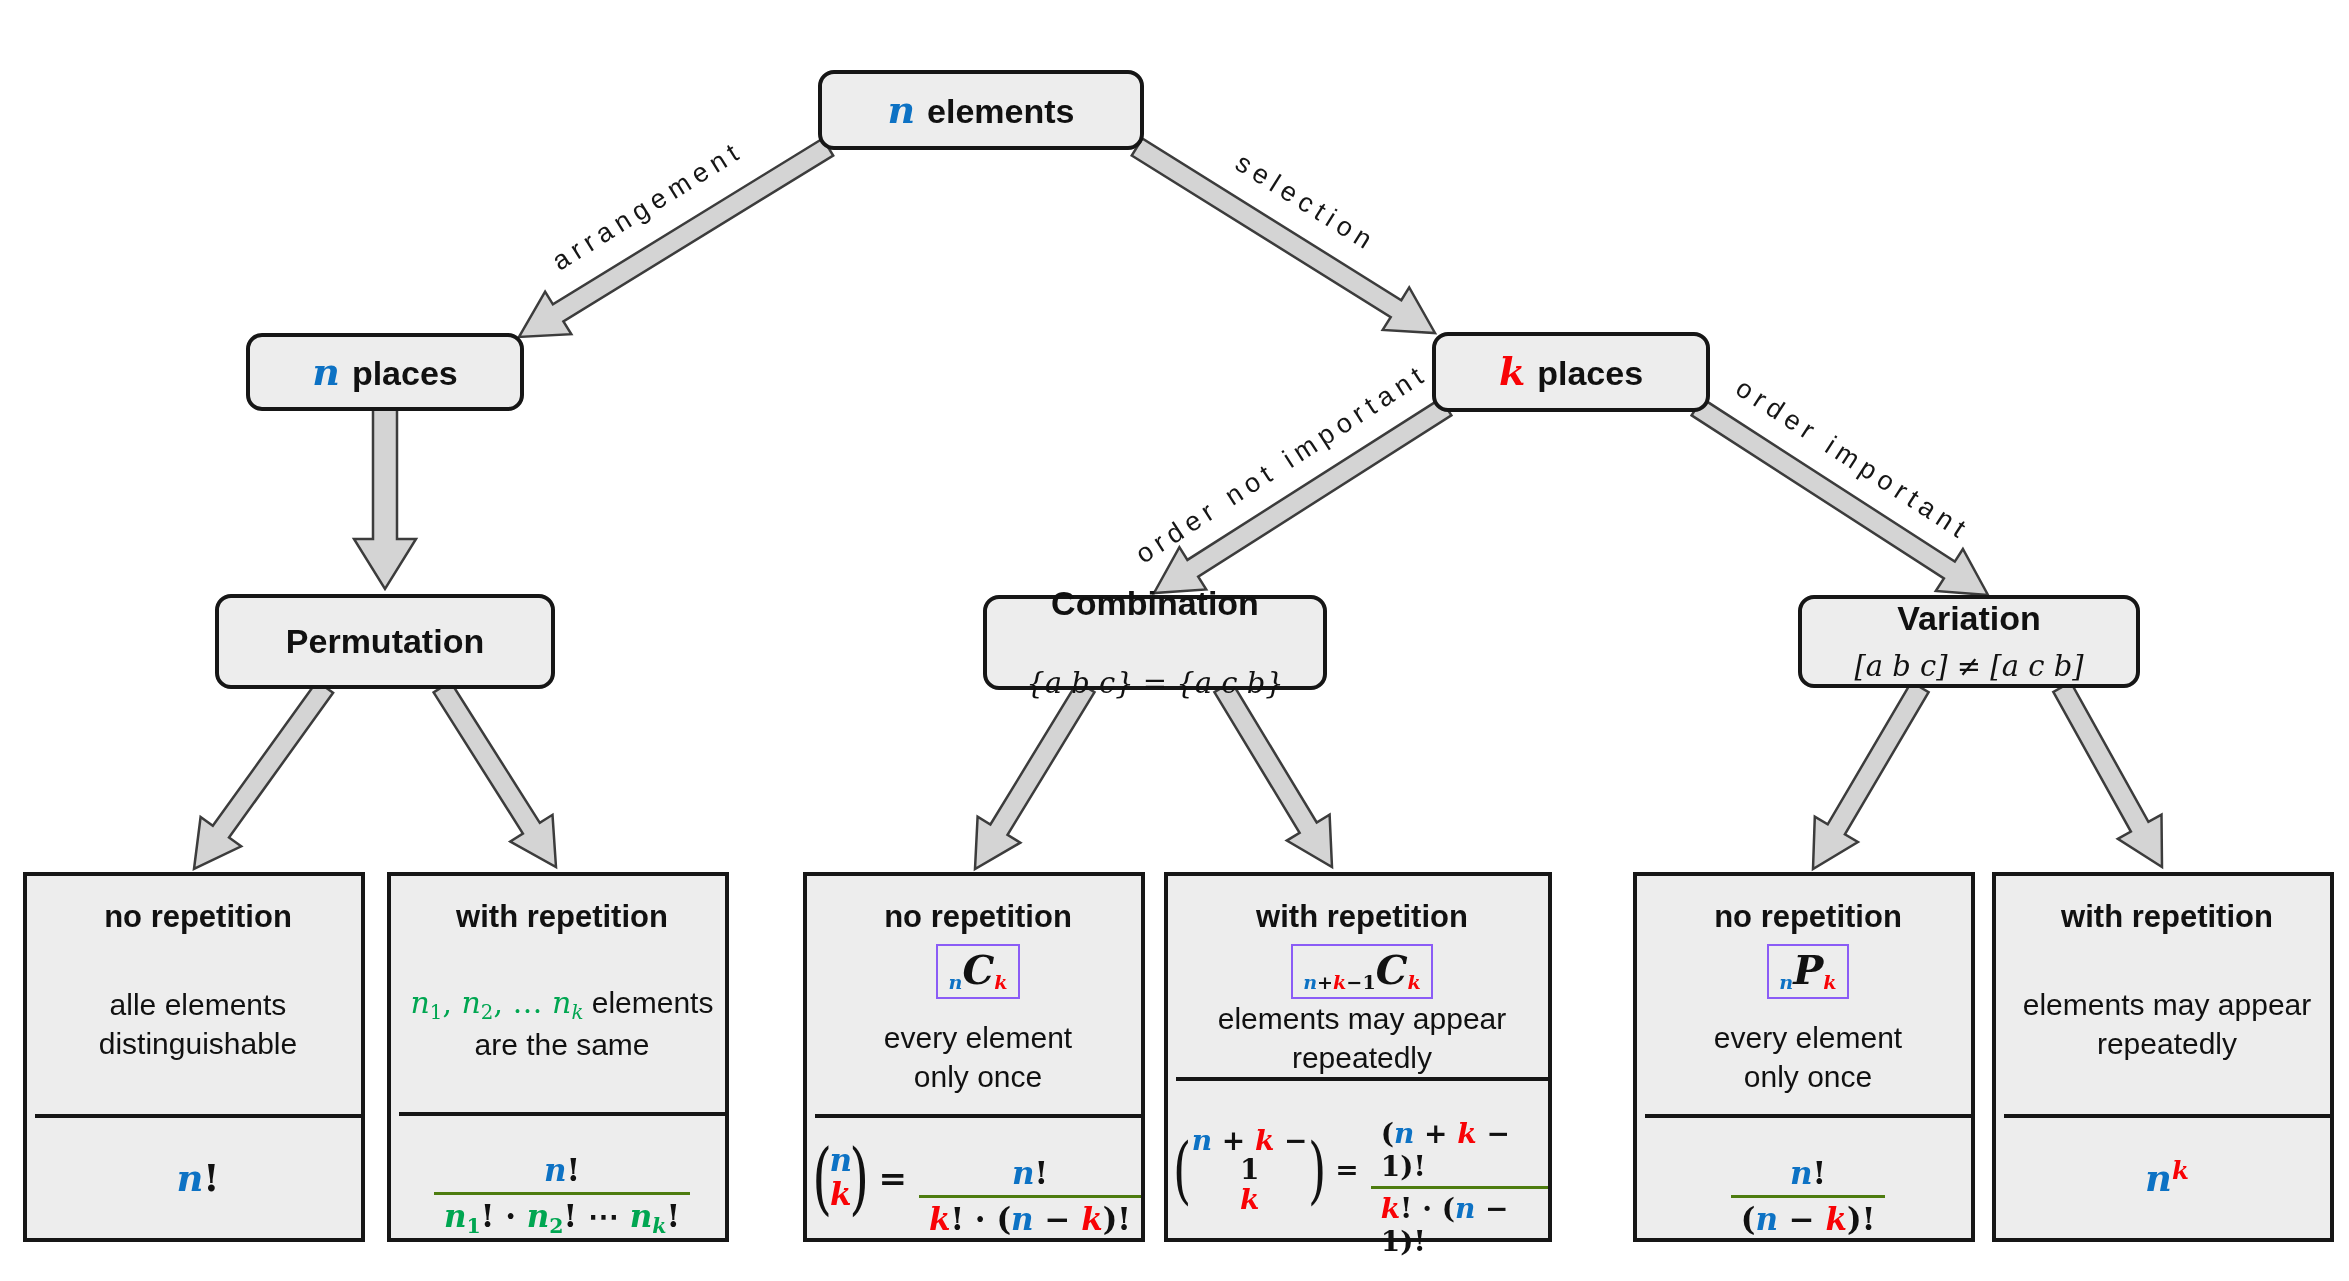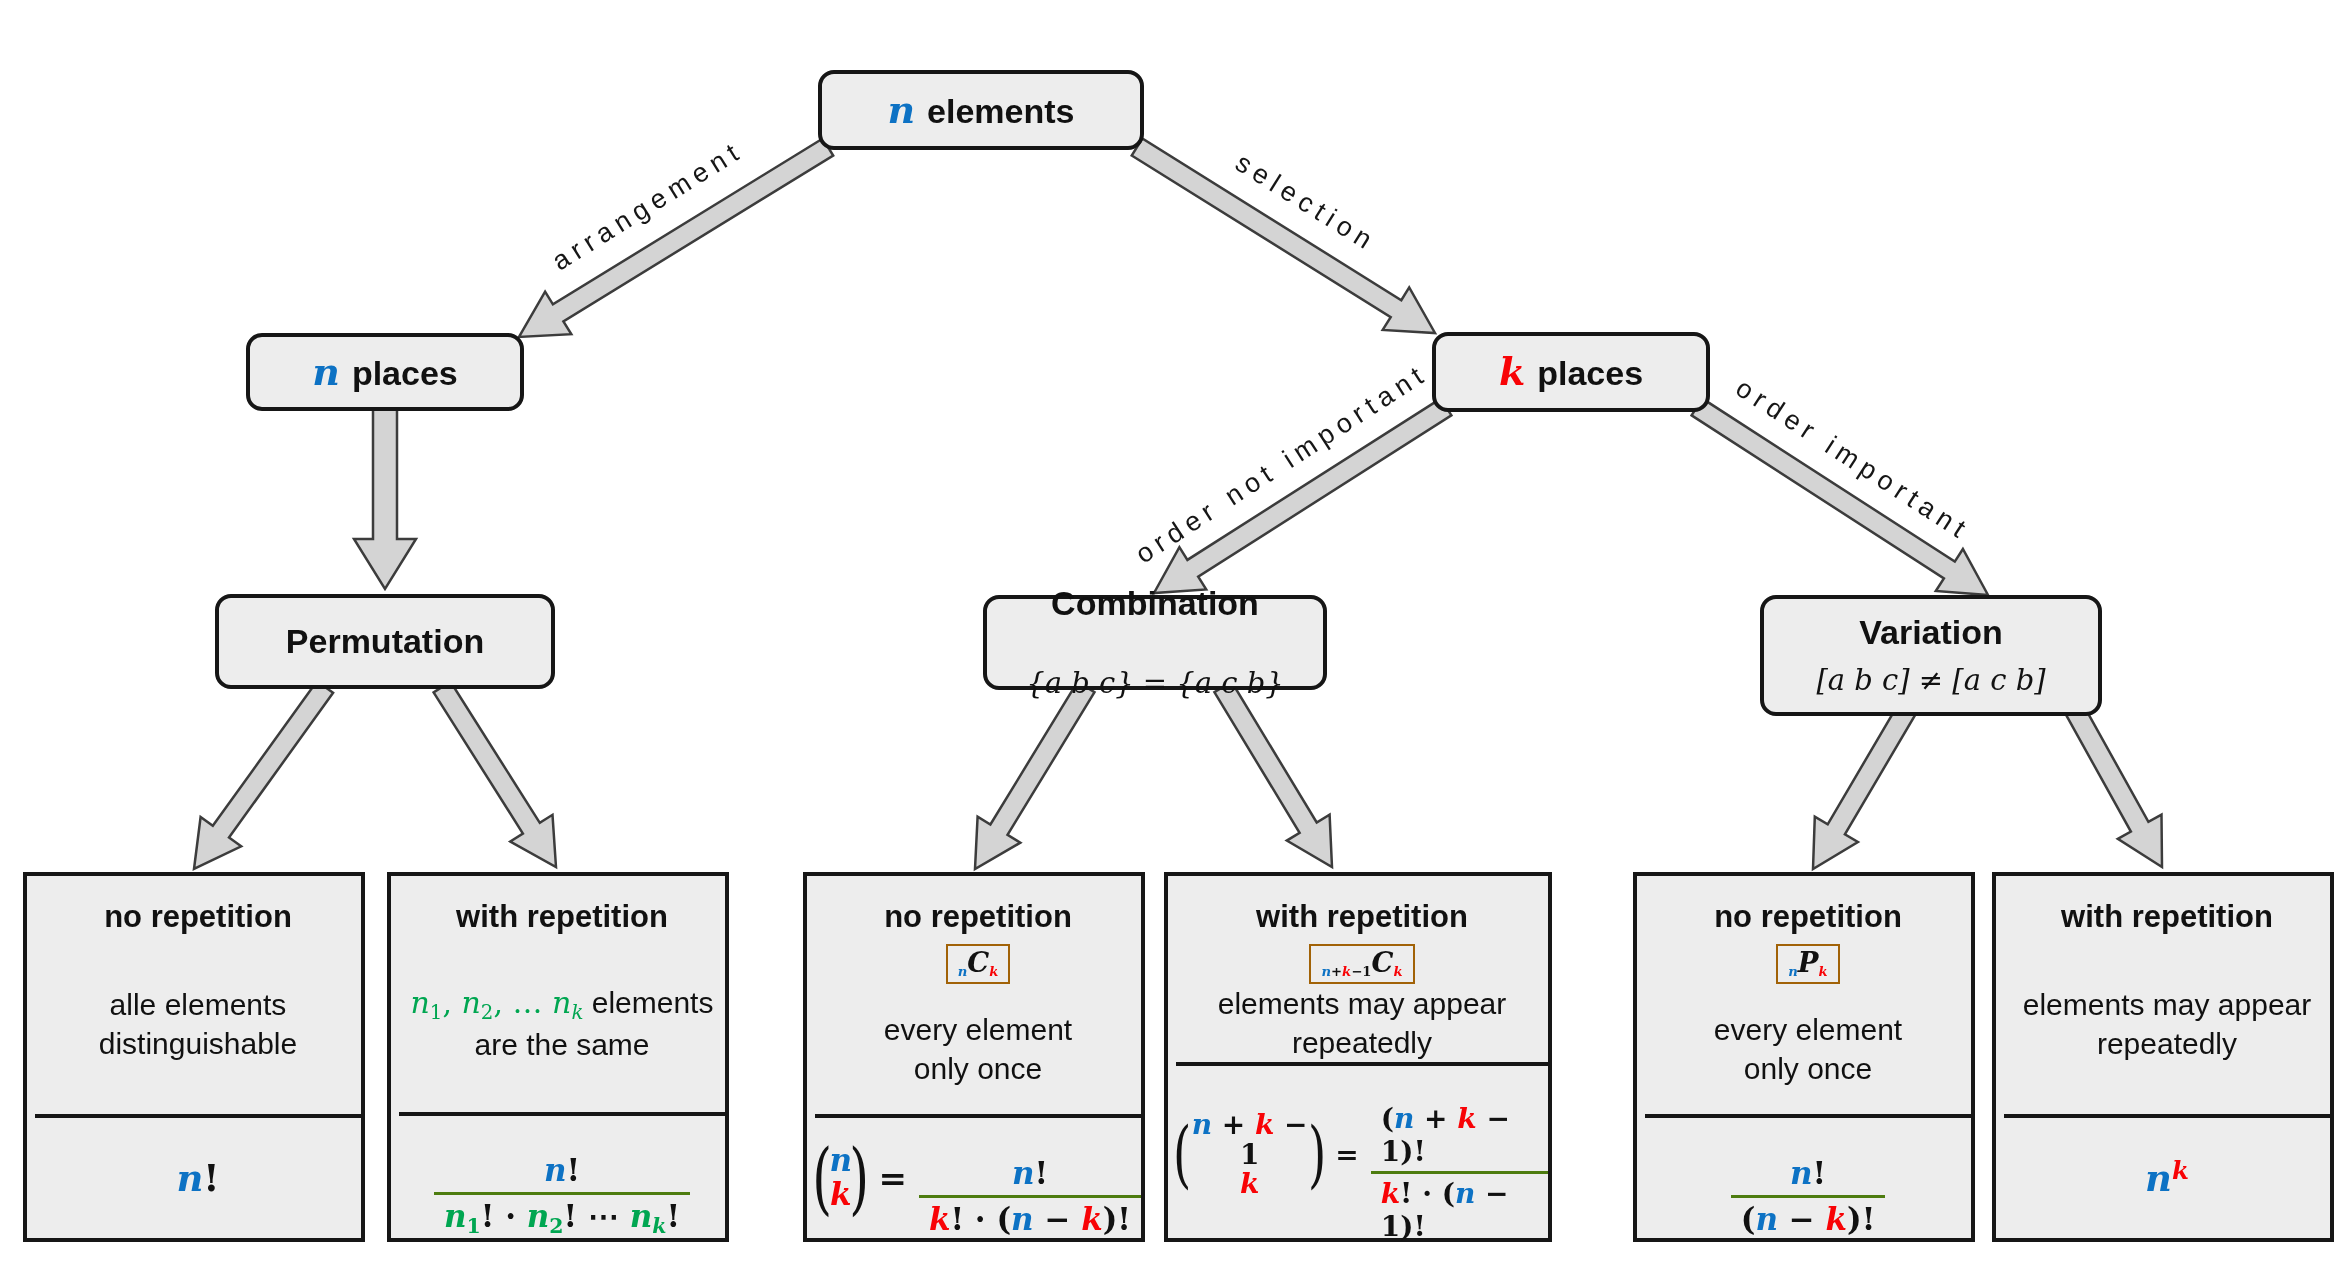--- a/index.html
+++ b/index.html
@@ -13,22 +13,22 @@
   .mvar{font-family:"DejaVu Serif",serif;font-style:italic;font-weight:bold;font-size:38px;margin-right:12px;}
   .node-sub{font-family:"DejaVu Serif",serif;font-style:italic;font-size:29px;font-weight:400;margin-top:12px;}
   
   .edge-label{position:absolute;z-index:3;font-size:27px;letter-spacing:6px;white-space:nowrap;color:#161616;}
   
   .leaf{position:absolute;top:872px;height:370px;z-index:2;background:#ededed;border:4px solid #161616;
         box-sizing:border-box;display:flex;flex-direction:column;padding-left:8px;}
   .leaf-top{height:242px;box-sizing:border-box;border-bottom:4px solid #161616;display:flex;
             flex-direction:column;align-items:center;padding-top:24px;}
   .leaf-title{font-weight:bold;font-size:31px;line-height:1.1;}
-  .notation{margin-top:10px;border:2px solid #a16207;padding:1px 10px 3px;font-weight:bold;
-            font-size:20px;line-height:1.15;}
+  .notation{margin-top:10px;border:2px solid #8b5cf6;padding:1px 10px 3px;font-weight:bold;
+            font-size:29px;line-height:1.15;}
   .leaf-desc{margin:auto 0;text-align:center;font-size:30px;line-height:1.3;font-weight:400;}
   .leaf-bottom{flex:1;display:flex;align-items:center;justify-content:center;font-weight:bold;font-size:34px;}
   
   .tok{font-family:"DejaVu Serif",serif;}
   .tok.v{font-style:italic;}
   .tok.sans{font-family:"Liberation Sans",sans-serif;font-style:normal;}
   .tok.sub{font-size:0.66em;vertical-align:-0.28em;}
   .tok.sup{font-size:0.66em;vertical-align:0.5em;}
   .tok.big{font-size:1.38em;}
   .b{color:#0d72c4;} .r{color:#f80306;} .g{color:#00a651;}
@@ -94,21 +94,21 @@
     <div class="node-title">
         <span>Permutation</span>
       </div>
   </div>
   <div class="node" style="left:983px;top:595px;width:344px;height:95px;gap:32px;">
     <div class="node-title">
         <span>Combination</span>
       </div>
     <div class="node-sub">{a b c} = {a c b}</div>
   </div>
-  <div class="node" style="left:1760px;top:595px;width:342px;height:121px;">
+  <div class="node" style="left:1798px;top:595px;width:342px;height:93px;">
     <div class="node-title">
         <span>Variation</span>
       </div>
     <div class="node-sub">[a b c] ≠ [a c b]</div>
   </div>
 
   <div class="leaf" style="left:23px;width:342px;">
     <div class="leaf-top">
       <div class="leaf-title">no repetition</div>
       <div class="leaf-desc">

